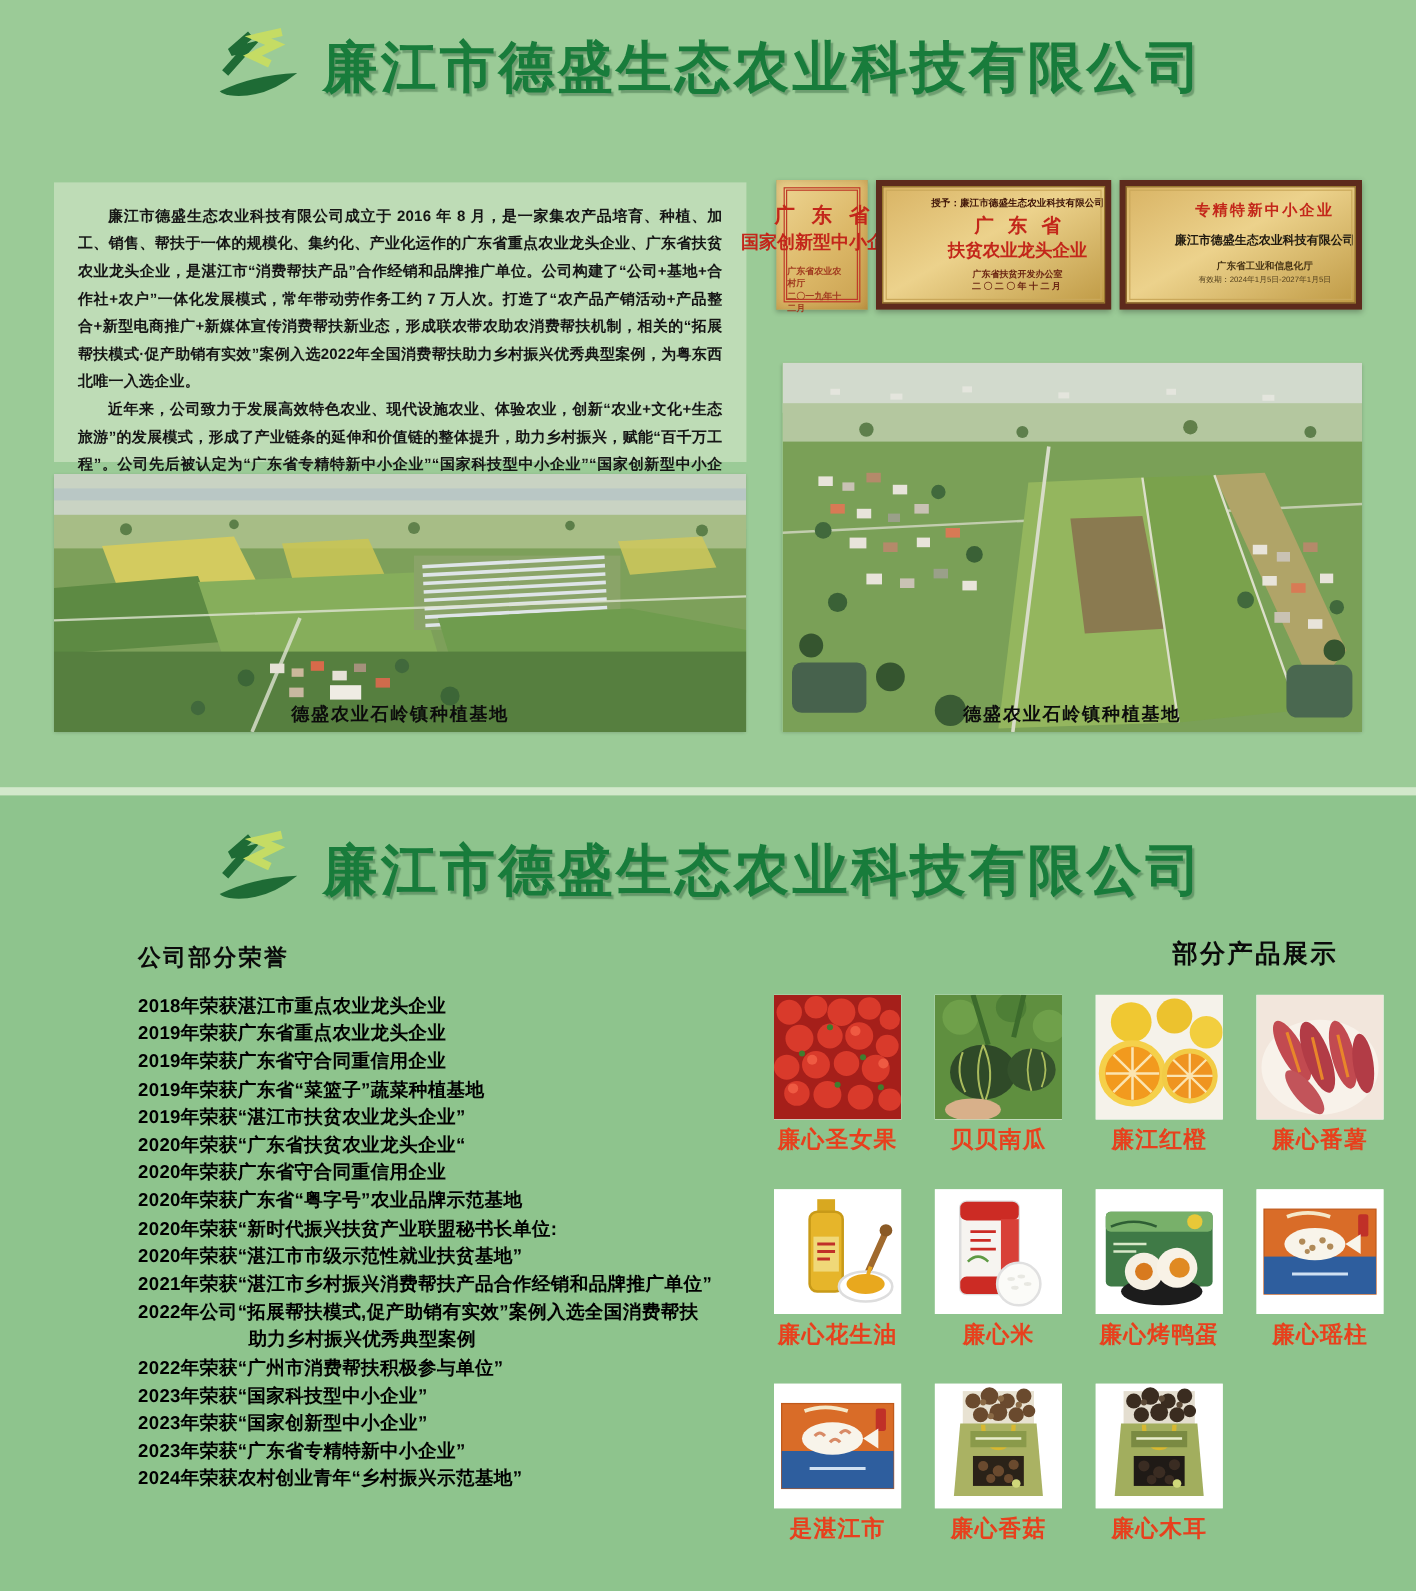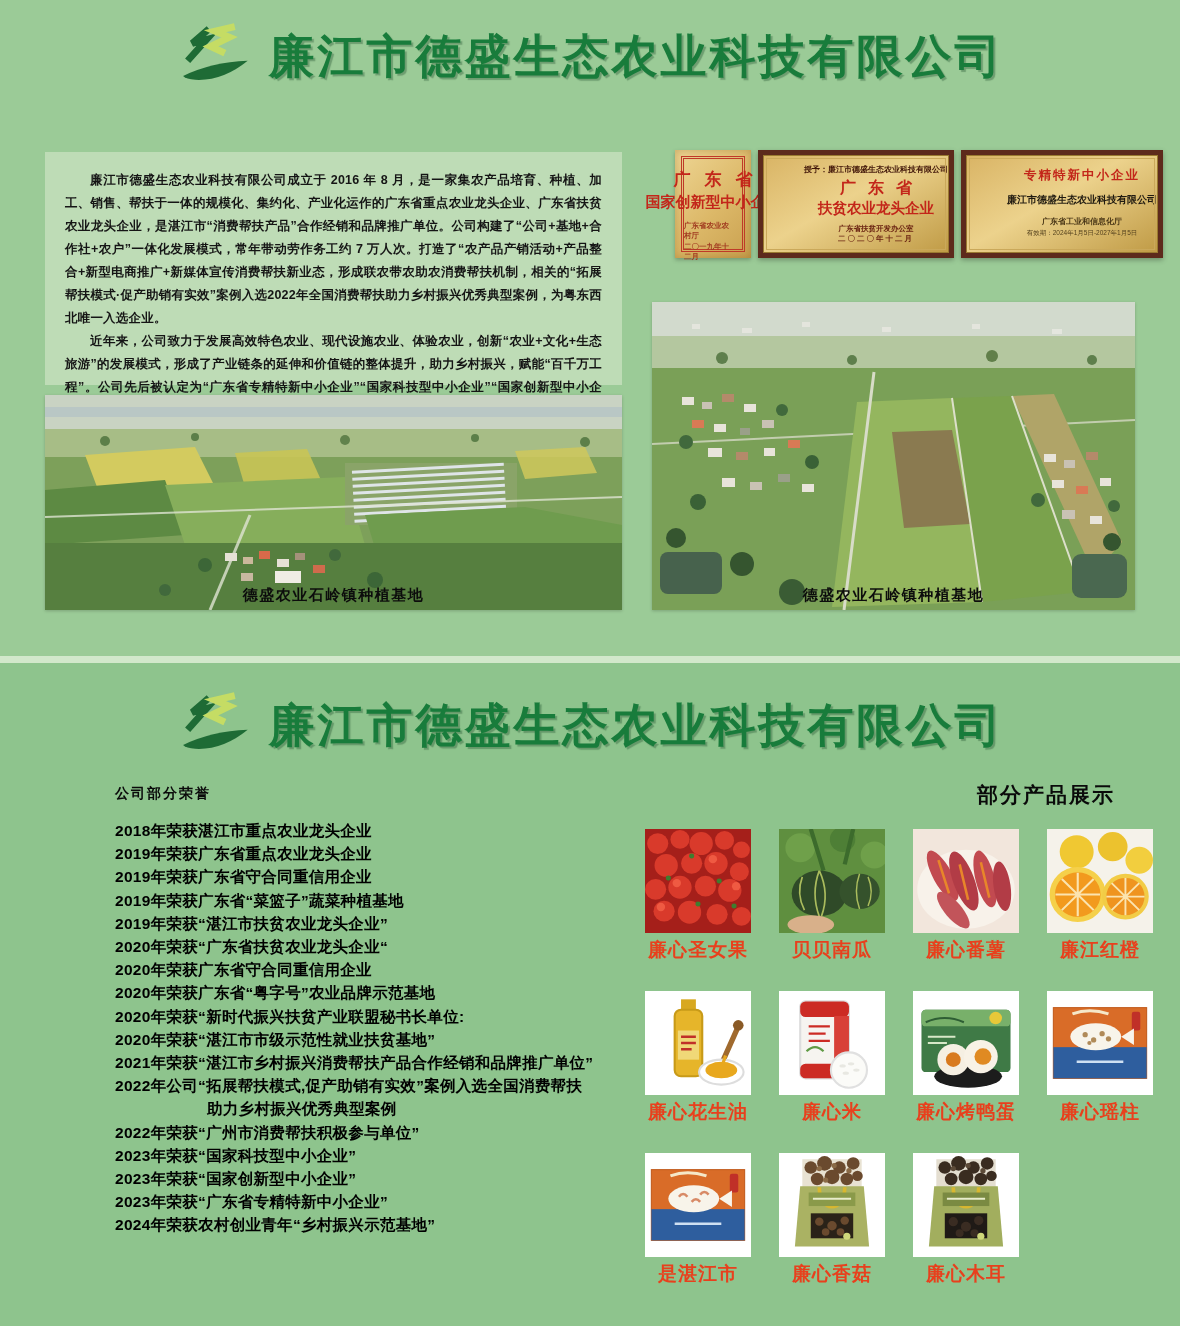--- a/index.html
+++ b/index.html
@@ -19,21 +19,21 @@
   .logo{width:76px;height:74px;flex:0 0 auto;}
   .logo svg{display:block;width:100%;height:100%;}
 
   
   .intro{position:absolute;left:45px;top:152px;width:577px;height:233px;background:#bedcb6;
          box-sizing:border-box;padding:17px 20px 0 20px;}
   .intro p{margin:0;text-indent:2em;font-size:12.5px;line-height:23px;color:#151515;
            font-weight:600;text-align:justify;letter-spacing:.2px;}
 
   
-  .plaques{position:absolute;left:675px;top:150px;width:488px;height:108px;display:flex;gap:7px;}
+  .plaques{position:absolute;left:647px;top:150px;width:488px;height:108px;display:flex;gap:7px;}
   .plaque{flex:1;position:relative;box-sizing:border-box;}
   .gold-light{background:linear-gradient(135deg,#eed694 0%,#dcb868 55%,#c9a04f 100%);
               box-shadow:0 2px 4px rgba(0,0,0,.25), inset 0 0 10px rgba(130,85,15,.35);}
   .pl1-inner{position:absolute;inset:6px;border:3px double #bf3a28;display:flex;flex-direction:column;align-items:center;}
   .pl1-l1{margin-top:9px;font-size:17px;font-weight:900;color:#c3261a;letter-spacing:14px;text-indent:14px;white-space:nowrap;}
   .pl1-l2{font-size:15px;font-weight:900;color:#c3261a;margin-top:2px;white-space:nowrap;}
   .pl1-issuer{align-self:flex-end;margin:9px 10px 0 0;font-size:7.5px;color:#a13b20;font-weight:700;}
   .pl1-date{align-self:flex-end;margin:1px 10px 0 0;font-size:7.5px;color:#a13b20;font-weight:700;}
 
   .framed{background:#5d2a1c;padding:5px;box-shadow:0 2px 5px rgba(0,0,0,.3);}
@@ -56,21 +56,21 @@
   .photo{position:absolute;overflow:hidden;box-shadow:0 1px 3px rgba(0,0,0,.2);}
   .photo-left{left:45px;top:395px;width:577px;height:215px;}
   .photo-right{left:652px;top:302px;width:483px;height:308px;}
   .photo svg{display:block;width:100%;height:100%;}
   .caption{position:absolute;top:586px;font-size:15px;font-weight:800;color:#0c0c0c;letter-spacing:1.5px;text-align:center;}
   .caption-left{left:45px;width:577px;}
   .caption-right{left:652px;width:483px;}
 
   
   .honors{position:absolute;left:115px;top:122px;width:525px;}
-  .honors h2{margin:0 0 16px 0;font-size:14px;font-weight:900;color:#0a0a0a;letter-spacing:2px;}
+  .honors h2{margin:0 0 16px 0;font-size:19px;font-weight:900;color:#0a0a0a;letter-spacing:2px;}
   .honors ul{list-style:none;margin:0;padding:0;}
   .honors li{font-size:15.5px;line-height:23.2px;font-weight:700;color:#000000;letter-spacing:.3px;white-space:nowrap;}
   .honors li.indent{padding-left:92px;}
 
   
   .products{position:absolute;left:645px;top:118px;width:474px;}
   .products h2{margin:0;text-align:right;padding-right:4px;font-size:21px;font-weight:900;color:#0a0a0a;letter-spacing:2px;}
   .pgrid{margin-top:20px;display:grid;grid-template-columns:repeat(4,106px);column-gap:15px;row-gap:10px;gap:28px;}
   .pcard{width:106px;}
   .pimg{width:106px;height:104px;background:#fff;overflow:hidden;}
@@ -342,50 +342,50 @@
                 <ellipse cx="76" cy="60" rx="19" ry="17" fill="#35522c"></ellipse>
                 <path d="M76 43 Q70 60 76 77 M84 46 Q90 60 84 74" stroke="#c9d86a" stroke-width="1.4" fill="none" opacity=".8"></path>
                 <ellipse cx="30" cy="92" rx="22" ry="9" fill="#d8b08a"></ellipse>
               </svg>
             </div>
             <div class="plabel">贝贝南瓜</div>
           </div>
           <div class="pcard">
             <div class="pimg">
               <svg viewBox="0 0 100 100" preserveAspectRatio="none">
+                <rect width="100" height="100" fill="#f5f2ea"></rect>
+                <circle cx="28" cy="22" r="16" fill="#f0c832"></circle>
+                <circle cx="62" cy="17" r="14" fill="#ecc22e"></circle>
+                <circle cx="87" cy="30" r="13" fill="#f2ce3e"></circle>
+                <circle cx="29" cy="63" r="24" fill="#f29a1e" stroke="#f5d04a" stroke-width="5"></circle>
+                <g stroke="#fbe4b0" stroke-width="2">
+                  <path d="M29 42 V84 M8 63 H50 M14 48 L44 78 M44 48 L14 78"></path>
+                </g>
+                <circle cx="74" cy="65" r="20" fill="#ef9420" stroke="#f2cc46" stroke-width="4"></circle>
+                <g stroke="#fbe4b0" stroke-width="1.8">
+                  <path d="M74 47 V83 M56 65 H92 M61 52 L87 78 M87 52 L61 78"></path>
+                </g>
+              </svg>
+            </div>
+            <div class="plabel">廉江红橙</div>
+          </div>
+          <div class="pcard">
+            <div class="pimg">
+              <svg viewBox="0 0 100 100" preserveAspectRatio="none">
                 <rect width="100" height="100" fill="#f2e6dc"></rect>
                 <ellipse cx="50" cy="58" rx="46" ry="38" fill="#f8f2ea"></ellipse>
                 <ellipse cx="28" cy="45" rx="9" ry="27" transform="rotate(-28 28 45)" fill="#c24a50"></ellipse>
                 <ellipse cx="48" cy="50" rx="10" ry="30" transform="rotate(-20 48 50)" fill="#b23c46"></ellipse>
                 <ellipse cx="68" cy="48" rx="9" ry="28" transform="rotate(-14 68 48)" fill="#c24a50"></ellipse>
                 <ellipse cx="84" cy="55" rx="8" ry="24" transform="rotate(-8 84 55)" fill="#b23c46"></ellipse>
                 <ellipse cx="38" cy="78" rx="8" ry="22" transform="rotate(-40 38 78)" fill="#c2545a"></ellipse>
                 <path d="M24 30 L34 62 M44 34 L52 68 M64 32 L72 66" stroke="#e8862a" stroke-width="2.4" fill="none"></path>
               </svg>
             </div>
             <div class="plabel">廉心番薯</div>
-          </div>
-          <div class="pcard">
-            <div class="pimg">
-              <svg viewBox="0 0 100 100" preserveAspectRatio="none">
-                <rect width="100" height="100" fill="#f5f2ea"></rect>
-                <circle cx="28" cy="22" r="16" fill="#f0c832"></circle>
-                <circle cx="62" cy="17" r="14" fill="#ecc22e"></circle>
-                <circle cx="87" cy="30" r="13" fill="#f2ce3e"></circle>
-                <circle cx="29" cy="63" r="24" fill="#f29a1e" stroke="#f5d04a" stroke-width="5"></circle>
-                <g stroke="#fbe4b0" stroke-width="2">
-                  <path d="M29 42 V84 M8 63 H50 M14 48 L44 78 M44 48 L14 78"></path>
-                </g>
-                <circle cx="74" cy="65" r="20" fill="#ef9420" stroke="#f2cc46" stroke-width="4"></circle>
-                <g stroke="#fbe4b0" stroke-width="1.8">
-                  <path d="M74 47 V83 M56 65 H92 M61 52 L87 78 M87 52 L61 78"></path>
-                </g>
-              </svg>
-            </div>
-            <div class="plabel">廉江红橙</div>
           </div>
           <div class="pcard">
             <div class="pimg">
               <svg viewBox="0 0 100 100" preserveAspectRatio="none">
                 <rect width="100" height="100" fill="#ffffff"></rect>
                 <rect x="34" y="8" width="14" height="11" fill="#d8a820"></rect>
                 <rect x="28" y="18" width="26" height="64" rx="6" fill="#e6b52a" stroke="#c89a18" stroke-width="2"></rect>
                 <rect x="31" y="38" width="20" height="28" fill="#f0d878"></rect>
                 <path d="M34 44 H48 M34 50 H48 M34 56 H44" stroke="#c03028" stroke-width="2.4"></path>
                 <path d="M88 34 L74 66" stroke="#a06a2e" stroke-width="5" stroke-linecap="round"></path>

